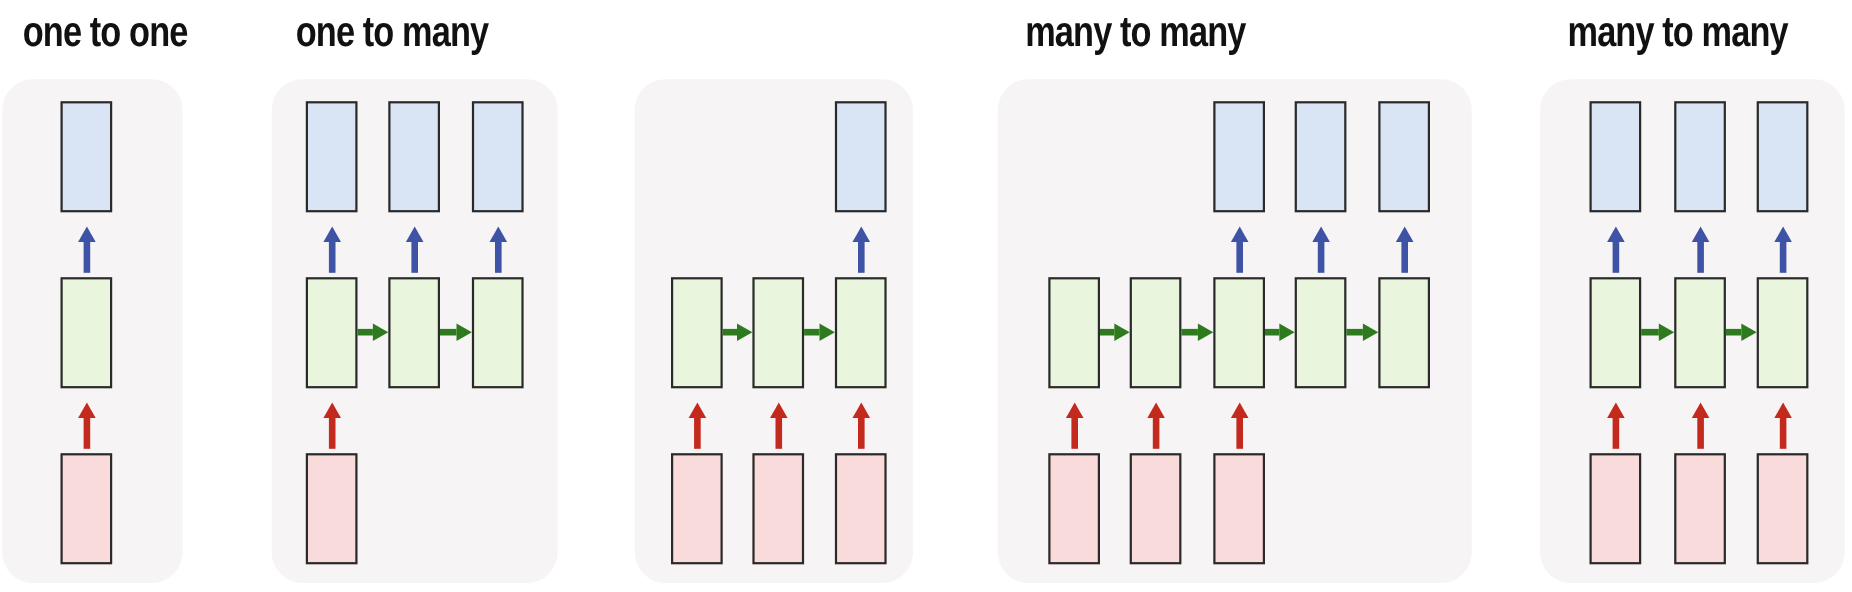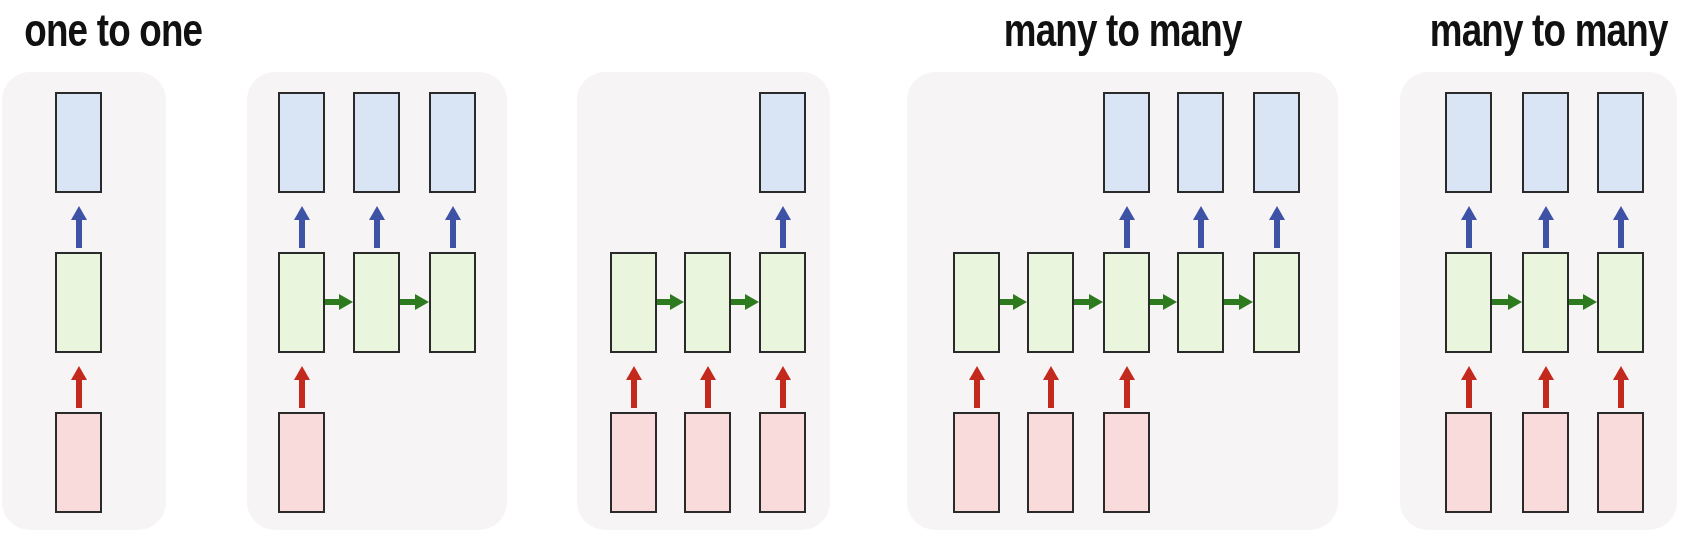--- a/index.html
+++ b/index.html
@@ -24,22 +24,22 @@
     width: 1684px;
     height: 538px;
     overflow: hidden;
     background: var(--bg);
   }
   .title {
     position: absolute;
     top: 2px;
     height: 56px;
     line-height: 56px;
-    text-align: center;
-    font-size: 46px;
+    text-align: left;
+    font-size: 39px;
     font-weight: 700;
     color: var(--title-color);
     white-space: nowrap;
     overflow: visible;
   }
   .title .tx {
     display: inline-block;
     transform: scaleX(0.80);
     transform-origin: center;
     letter-spacing: -1px;
@@ -101,20 +101,23 @@
   }
 </style>
 </head>
 <body>
 
 <div id="canvas">
 
   <div class="title g0">
     <span class="tx">one to one</span>
   </div>
+  <div class="title g1">
+    <span class="tx">one to many</span>
+  </div>
   <div class="title g3">
     <span class="tx">many to many</span>
   </div>
   <div class="title g4">
     <span class="tx">many to many</span>
   </div>
 
   <div class="panel g0">
       <div class="box hidden" style="left: 53px; top: 180px;"></div>
       <div class="box input" style="left: 53px; top: 340px;"></div>

